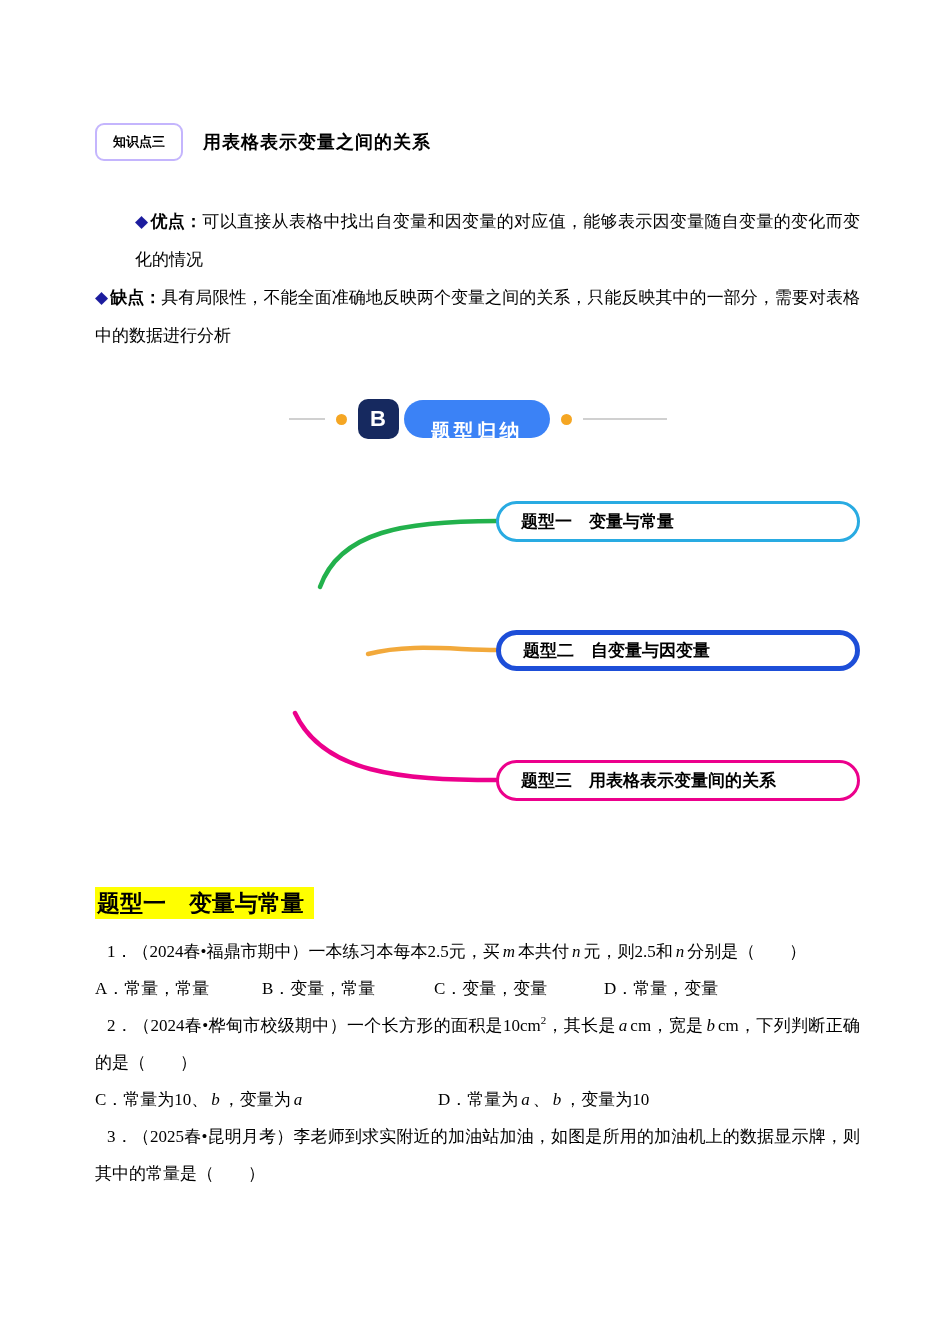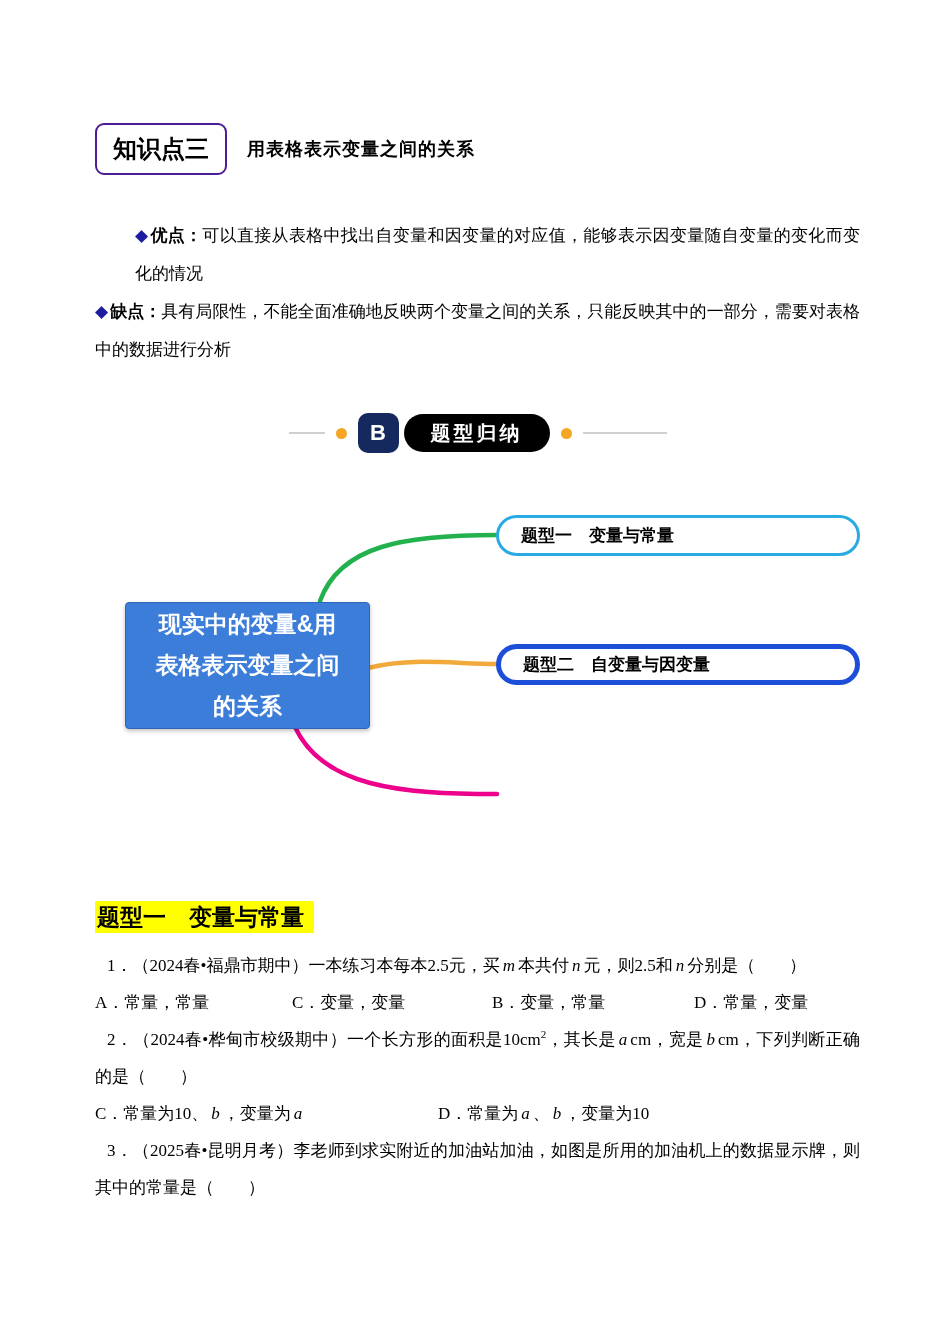--- a/index.html
+++ b/index.html
@@ -11,26 +11,26 @@
     margin: 0 auto;
     background: #ffffff;
     font-family: "Liberation Serif", serif;
     color: #000;
     padding: 0 90px 0 95px;
     overflow: hidden;
   }
   
   .kp-row { margin-top: 123px; display: flex; align-items: center; gap: 20px; }
   .kp-box {
-    border: 2px solid #4c1d95;
+    border: 2px solid #c4b5fd;
     border-radius: 9px;
     padding: 8px 16px;
     font-family: "Liberation Sans", sans-serif;
     font-weight: bold;
-    font-size: 24px;
+    font-size: 13px;
     background: #fff;
   }
   .kp-title {
     color: #000000;
     font-family: "Liberation Sans", sans-serif;
     font-weight: bold;
     font-size: 18px;
     letter-spacing: 1px;
   }
   
@@ -46,25 +46,25 @@
   .dot { width: 11px; height: 11px; border-radius: 50%; background: #f5a623; margin: 0 11px; flex: 0 0 auto; }
   .b-square {
     width: 41px; height: 40px;
     background: #16295f; color: #fff;
     font-family: "Liberation Sans", sans-serif;
     font-weight: bold; font-size: 22px;
     display: flex; align-items: center; justify-content: center;
     border-radius: 10px;
   }
   .b-pill {
-    background: #000000; color: #fff;
+    background: #3b82f6; color: #fff;
     font-family: "Liberation Sans", sans-serif;
     font-weight: bold; font-size: 20px; letter-spacing: 3px;
     height: 38px; line-height: 38px;
-    padding: 0 27px; margin-left: 5px;
+    padding: 12px 27px; margin-left: 5px;
     border-radius: 19px;
   }
   
   .mindmap { position: relative; margin-top: 34px; height: 345px; }
   .connectors { position: absolute; left: 0; top: 0; width: 765px; height: 345px; }
   .center-node {
     position: absolute; left: 30px; top: 115px;
     width: 245px; height: 127px;
     background: #3c7dda;
     border: 1px solid #2f66b8;
@@ -96,21 +96,21 @@
     margin-top: 70px;
     font-family: "Liberation Sans", sans-serif;
     font-weight: bold; font-size: 23px;
     margin-bottom: 14px;
   }
   .hl { background: #ffff00; padding: 3px 10px 3px 2px; }
   
   .q { font-size: 17px; line-height: 37px; text-align: justify; text-indent: 12px; }
   .q i, .opt i { font-family: "Liberation Serif", serif; font-style: italic; margin: 0 3px; }
   sup { font-size: 11px; vertical-align: super; line-height: 0; }
-  .opts-row { display: flex; font-size: 17px; line-height: 37px; gap: 30px; }
+  .opts-row { display: flex; font-size: 17px; line-height: 37px; }
   .opts-row .w-a { width: 167px; }
   .opts-row .w-b { width: 172px; }
   .opts-row .w-c { width: 170px; }
   .opts-grid { display: grid; grid-template-columns: 343px 1fr; font-size: 17px; line-height: 37px; }
 </style>
 </head>
 <body>
 
 <div class="page">
 
@@ -138,44 +138,42 @@
     <span class="rule right"></span>
   </div>
 
   <div class="mindmap">
     <svg class="connectors" viewBox="0 0 765 345" xmlns="http://www.w3.org/2000/svg">
       <path d="M 225 114 C 245 58, 310 48, 402 48" stroke="#22b14c" stroke-width="4.5" fill="none" stroke-linecap="round"></path>
       <path d="M 273 181 C 315 170, 360 177, 402 177" stroke="#f2a93b" stroke-width="4.5" fill="none" stroke-linecap="round"></path>
       <path d="M 200 240 C 228 300, 305 307, 402 307" stroke="#ec008c" stroke-width="4.5" fill="none" stroke-linecap="round"></path>
     </svg>
 
-    <div class="center-node">
-      <div>现实中的变量&amp;用</div>
-      <div>表格表示变量之间</div>
-      <div>的关系</div>
-    </div>
 
     <div class="branch b1">
       <span>题型一　变量与常量</span>
     </div>
     <div class="branch b2">
       <span>题型二　自变量与因变量</span>
+    </div>
+    <div class="branch b3">
+      <span>题型三　用表格表示变量间的关系</span>
     </div>
   </div>
 
   <h2 class="section-title">
     <span class="hl">题型一　变量与常量</span>
   </h2>
 
   <div>
     <p class="q"><span>1．（2024春•福鼎市期中）一本练习本每本2.5元，买</span><i>m</i><span>本共付</span><i>n</i><span>元，则2.5和</span><i>n</i><span>分别是（　　）</span></p>
     <div class="opts-row">
       <span class="opt w-a">A．常量，常量</span>
+      <span class="opt w-b">B．变量，常量</span>
       <span class="opt w-c">C．变量，变量</span>
-      <span class="opt w-b">B．变量，常量</span>
       <span class="opt">D．常量，变量</span>
     </div>
   </div>
 
   <div>
     <p class="q"><span>2．（2024春•桦甸市校级期中）一个长方形的面积是10cm</span><sup>2</sup><span>，其长是</span><i>a</i><span>cm，宽是</span><i>b</i><span>cm，下列判断正确的是（　　）</span></p>
     <div class="opts-grid">
       <span class="opt"><span>C．常量为10、</span><i>b</i><span>，变量为</span><i>a</i></span>
       <span class="opt"><span>D．常量为</span><i>a</i><span>、</span><i>b</i><span>，变量为10</span></span>
     </div>

